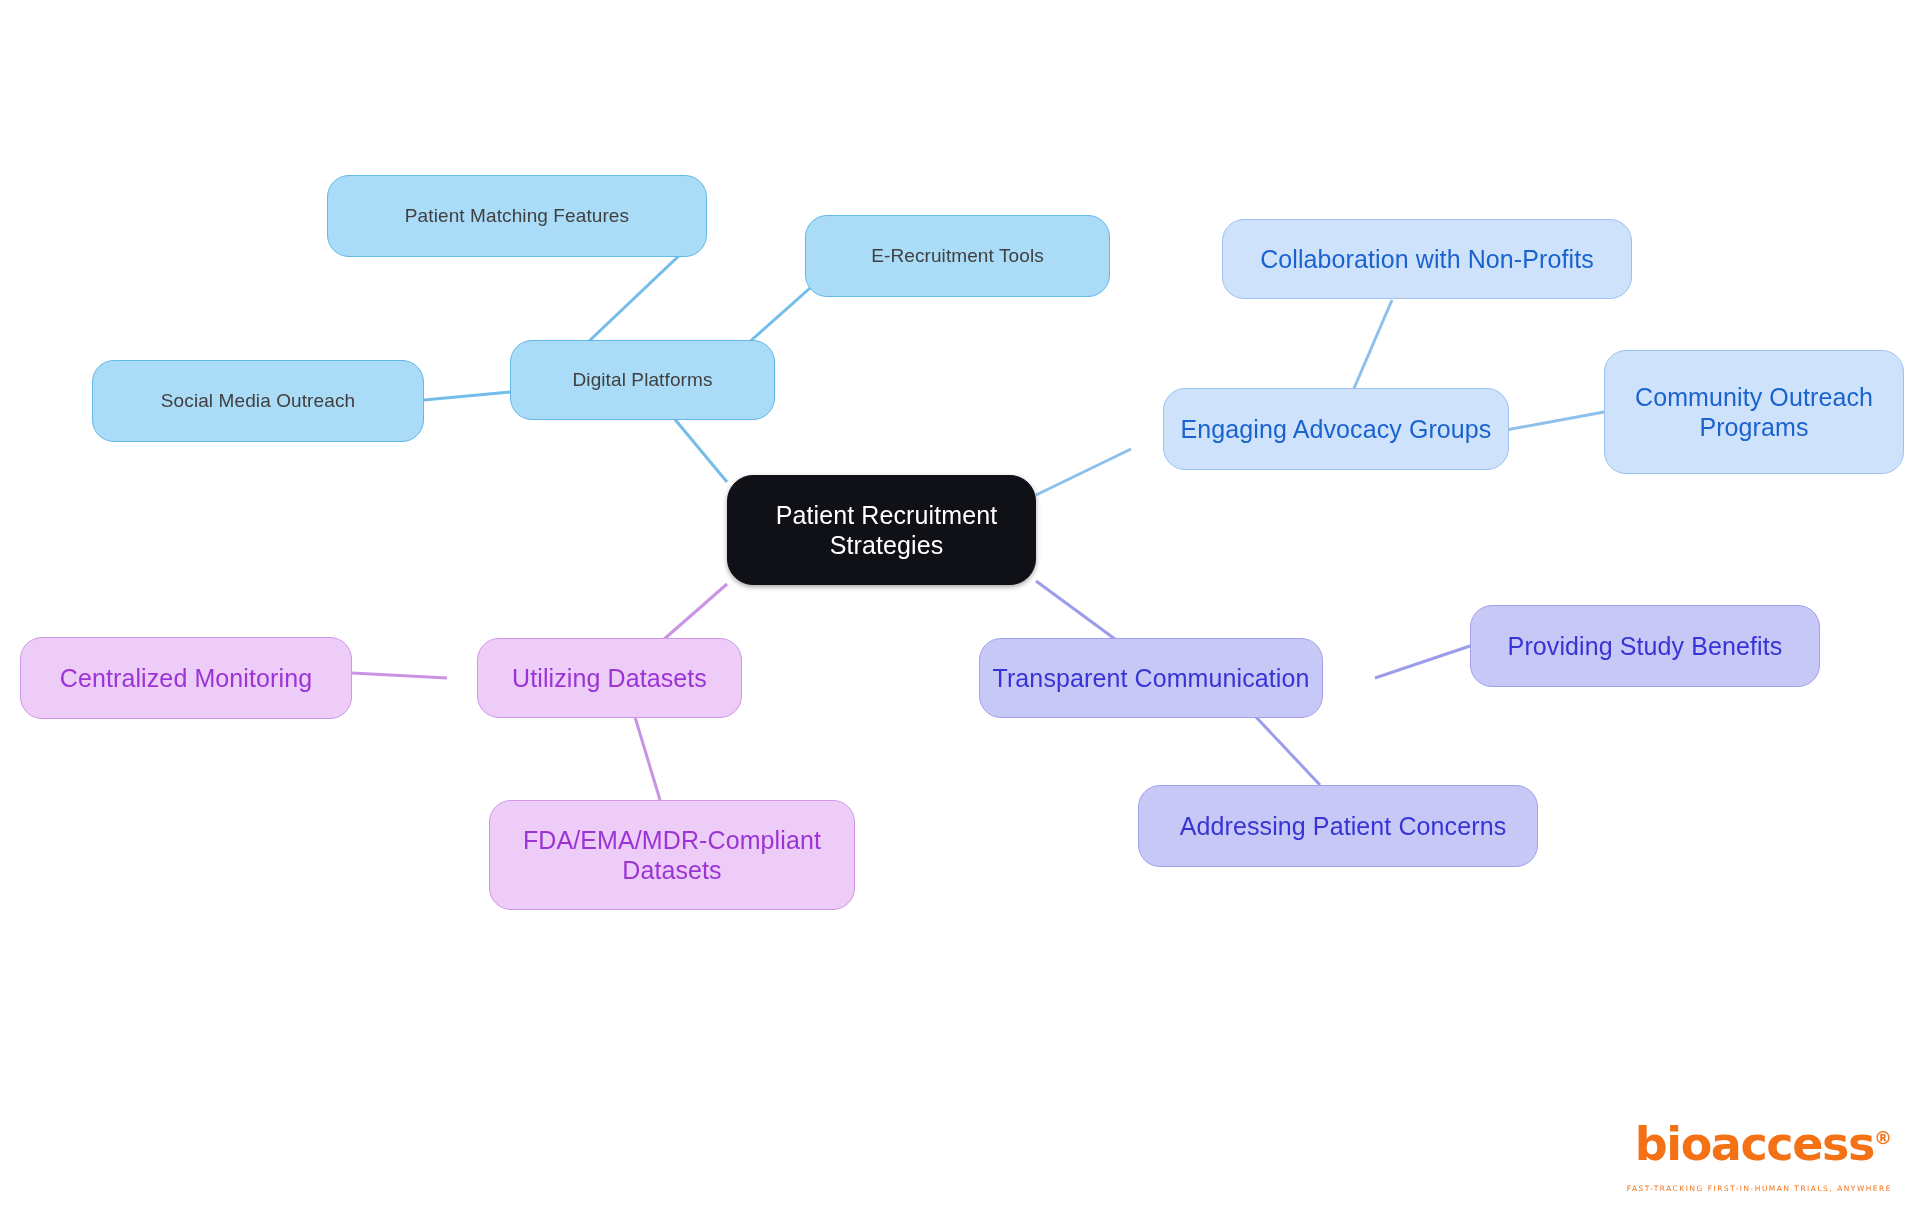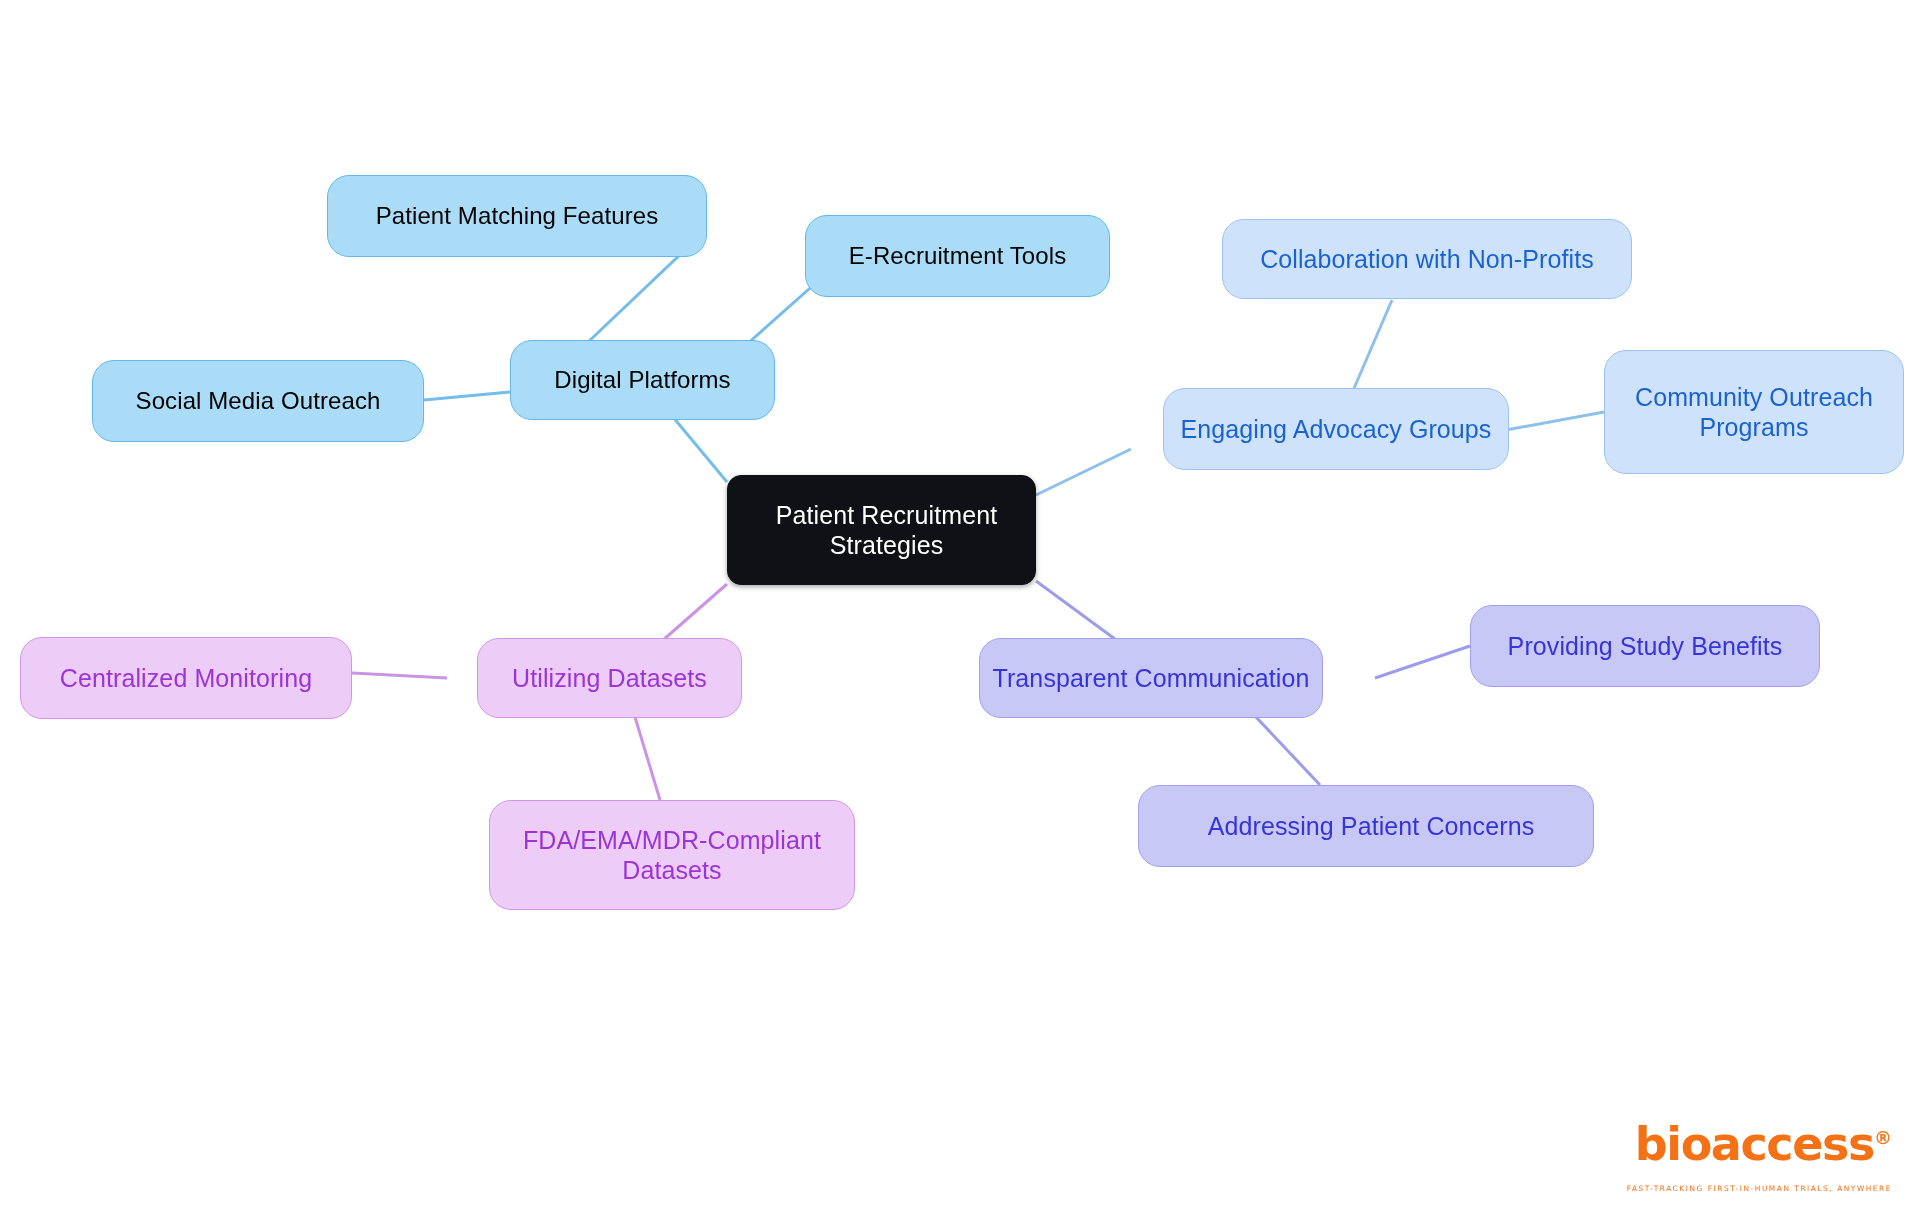--- a/index.html
+++ b/index.html
@@ -46,31 +46,31 @@
     letter-spacing: 0.1px;
     white-space: pre-line;
     padding: 4px 10px;
   }
 
   .node-root {
     background: #0f1116;
     border-color: #0f1116;
     color: #ffffff;
     font-size: 25px;
-    border-radius: 14px;
+    border-radius: 26px;
     box-shadow: 0 2px 5px rgba(0,0,0,0.35);
     padding-left: 20px;
   }
 
   
   .tone-sky {
     background: #aadcf8;
     border-color: #62b8e8;
-    color: #000000;
-    font-size: 24px;
+    color: #404040;
+    font-size: 19px;
   }
 
   
   .tone-azure {
     background: #cfe2fb;
     border-color: #9dc2f0;
     color: #1a63cf;
     font-size: 25px;
   }
 
@@ -177,20 +177,20 @@
 
   <div class="node tone-orchid" style="left:20px; top:617px; width:332px; height:82px;margin-top:20px;">Centralized Monitoring</div>
 
   <div class="node tone-orchid" style="left:489px; top:800px; width:366px; height:110px;">FDA/EMA/MDR-Compliant
 Datasets</div>
 
   <div class="node tone-periwinkle" style="left:979px; top:638px; width:344px; height:80px;">Transparent Communication</div>
 
   <div class="node tone-periwinkle" style="left:1470px; top:605px; width:350px; height:82px;">Providing Study Benefits</div>
 
-  <div class="node tone-periwinkle" style="left:1138px; top:785px; width:456px; height:82px;padding-left:20px;">Addressing Patient Concerns</div>
+  <div class="node tone-periwinkle" style="left:1138px; top:785px; width:400px; height:82px;padding-left:20px;">Addressing Patient Concerns</div>
 
   <div id="logo">
     <div class="logo-word"><span>bioaccess</span><span class="logo-reg">®</span></div>
     <div class="logo-tag">FAST-TRACKING FIRST-IN-HUMAN TRIALS, ANYWHERE</div>
   </div>
 
 </div>
 
 </body></html>

